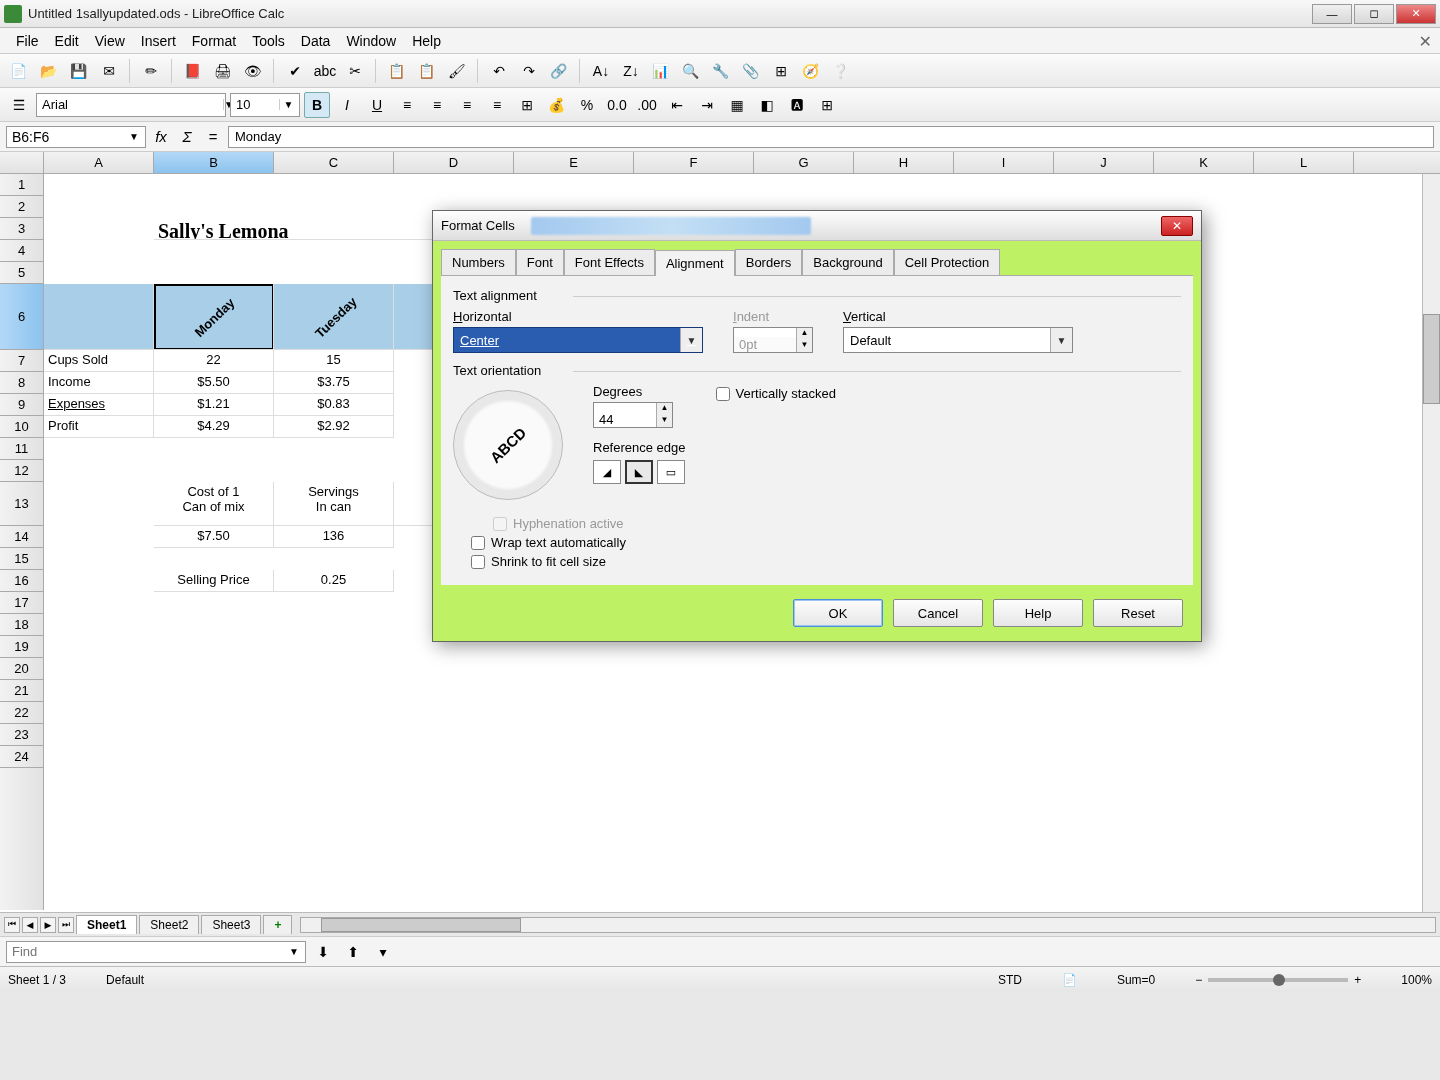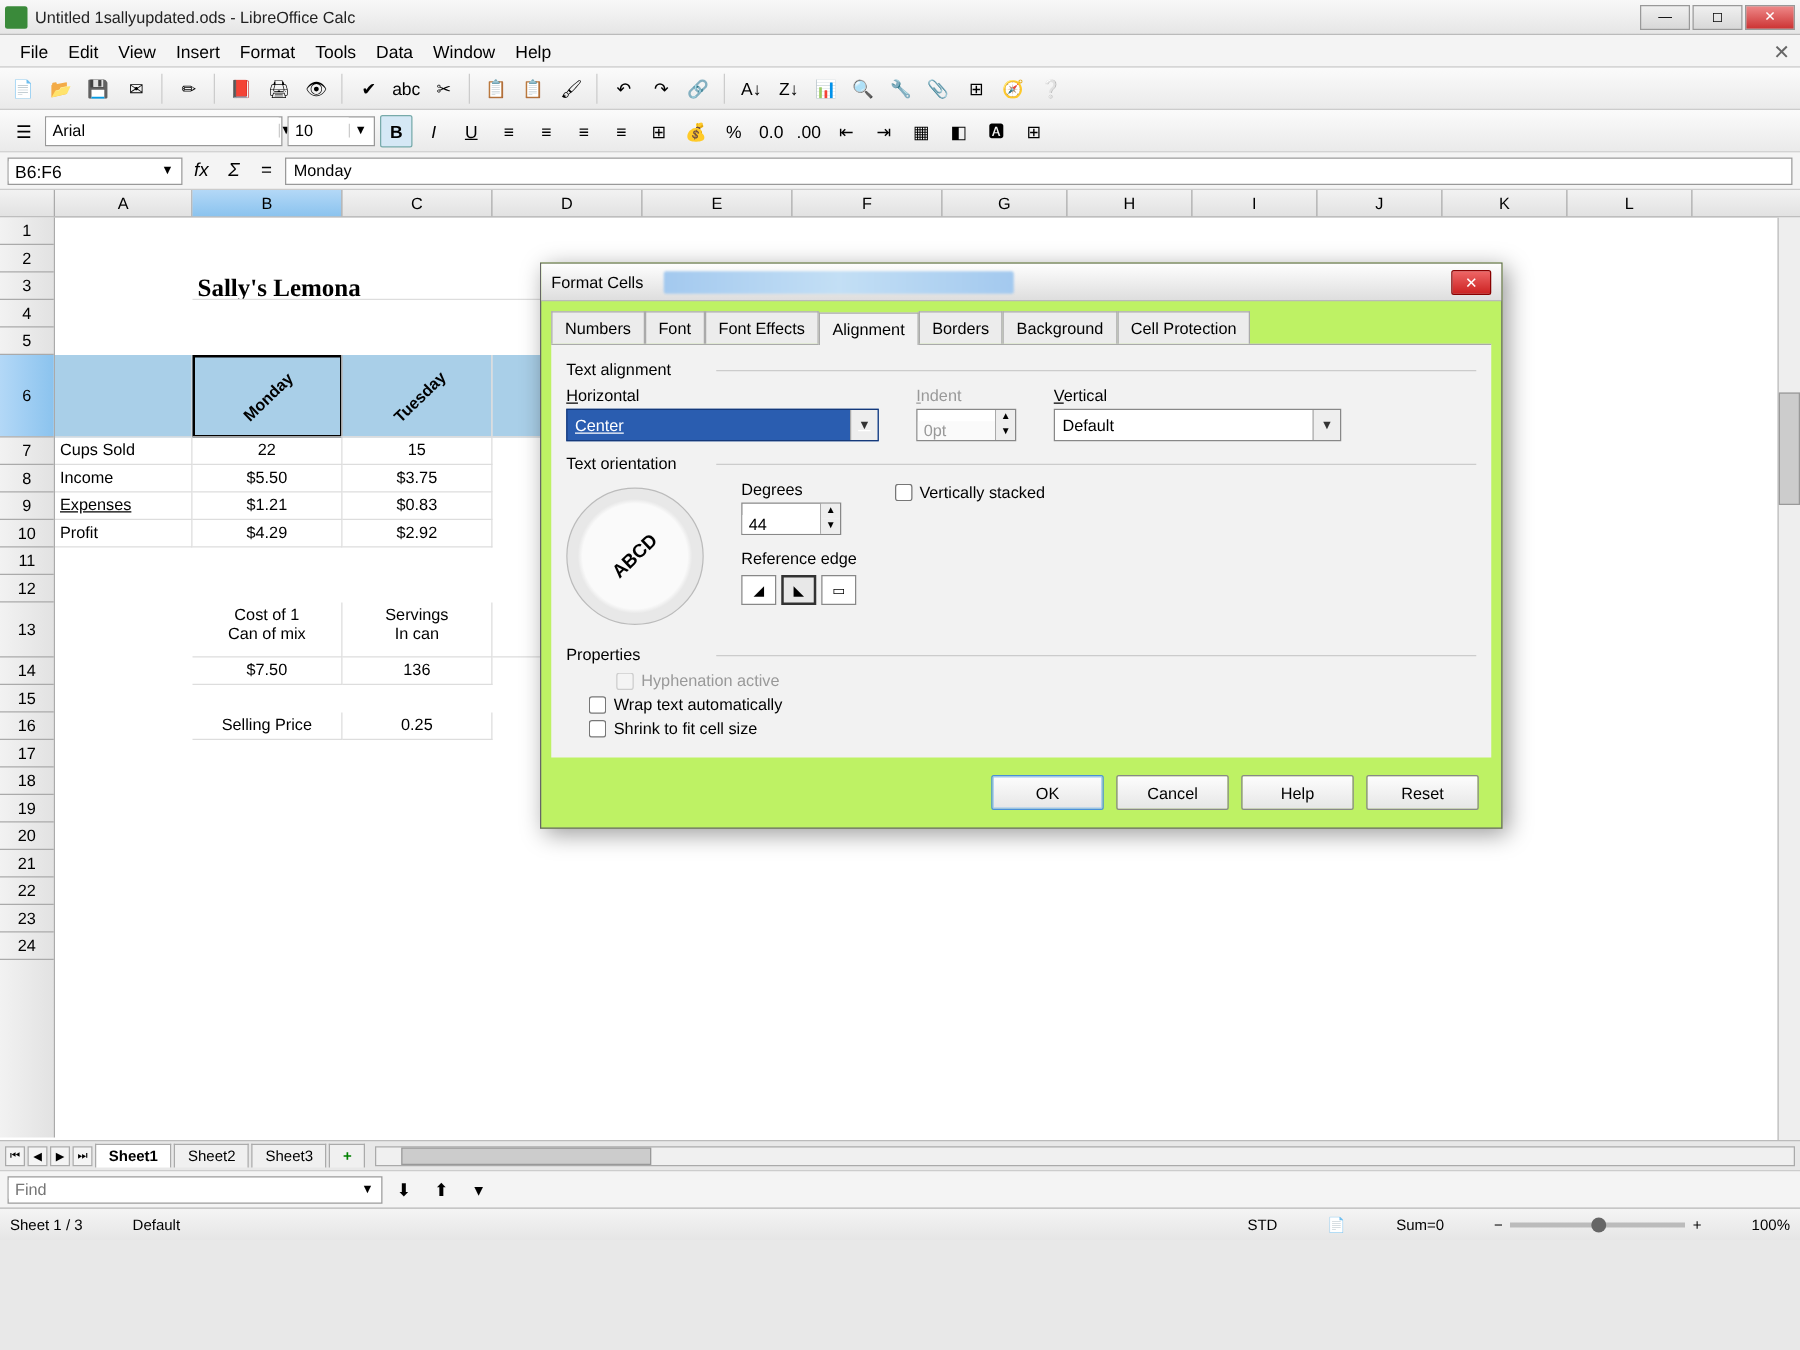--- a/index.html
+++ b/index.html
@@ -404,21 +404,20 @@
             <div class="ref-btn">▭</div>
           </div>
         </div>
       </div>
       <div class="checkbox" style="margin-top:2px;">
         <input type="checkbox" style="">
         <label>Ver<span class="underline">t</span>ically stacked</label>
       </div>
     </div>
 
-    <div class="section-label">Properties</div>
     <div style="padding-left:18px;">
       <div class="checkbox disabled" style="padding-left:22px;">
         <input type="checkbox" disabled="" style="">
         <label>Hyphenation <span class="underline">a</span>ctive</label>
       </div>
       <div class="checkbox">
         <input type="checkbox" style="">
         <label><span class="underline">W</span>rap text automatically</label>
       </div>
       <div class="checkbox">

